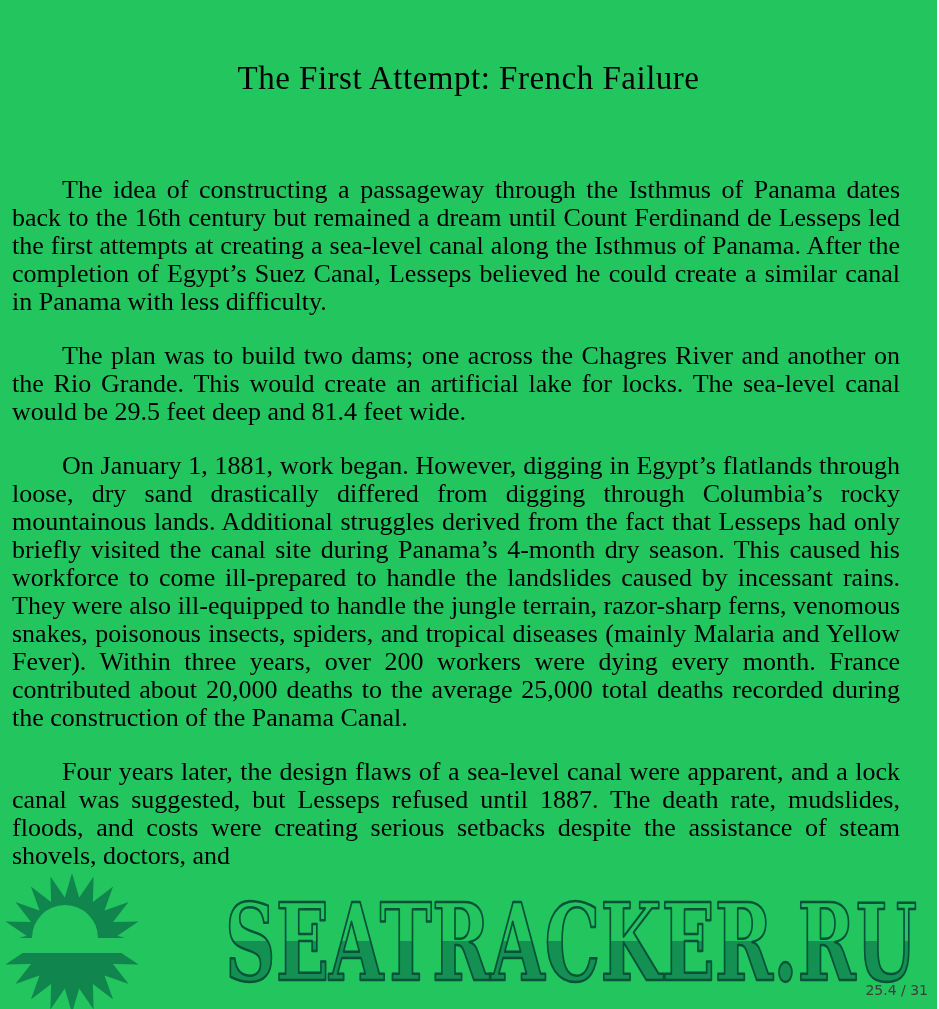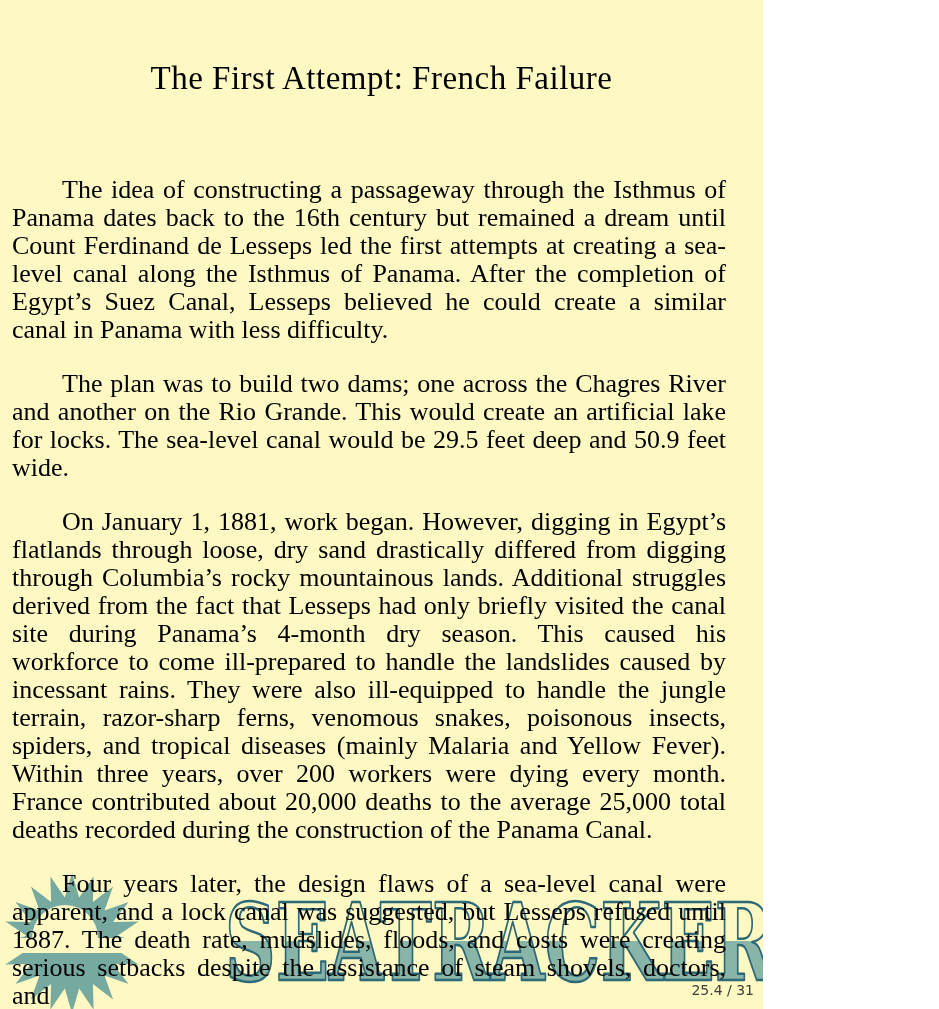--- a/index.html
+++ b/index.html
@@ -2,23 +2,23 @@
 <html><head>
 <meta charset="utf-8">
 <style>
   html, body {
     margin: 0;
     padding: 0;
     background: #ffffff;
   }
   .page {
     position: relative;
-    width: 763px;
+    width: 937px;
     height: 1009px;
-    background: #fef9c3;
+    background: #22c55e;
     overflow: hidden;
     font-family: "Liberation Serif", "DejaVu Serif", serif;
     color: #000000;
   }
   .page-title {
     margin: 0;
     padding-top: 58px;
     margin-bottom: 78px;
     font-size: 33px;
     font-weight: 400;
@@ -67,21 +67,21 @@
 </style>
 </head>
 <body>
 
 <div class="page">
 
   <h1 class="page-title">The First Attempt: French Failure</h1>
 
   <div class="body-text">
     <p>The idea of constructing a passageway through the Isthmus of Panama dates back to the 16th century but remained a dream until Count Ferdinand de Lesseps led the first attempts at creating a sea-level canal along the Isthmus of Panama. After the completion of Egypt’s Suez Canal, Lesseps believed he could create a similar canal in Panama with less difficulty.</p>
-    <p>The plan was to build two dams; one across the Chagres River and another on the Rio Grande. This would create an artificial lake for locks. The sea-level canal would be 29.5 feet deep and 50.9 feet wide.</p>
+    <p>The plan was to build two dams; one across the Chagres River and another on the Rio Grande. This would create an artificial lake for locks. The sea-level canal would be 29.5 feet deep and 81.4 feet wide.</p>
     <p>On January 1, 1881, work began. However, digging in Egypt’s flatlands through loose, dry sand drastically differed from digging through Columbia’s rocky mountainous lands. Additional struggles derived from the fact that Lesseps had only briefly visited the canal site during Panama’s 4-month dry season. This caused his workforce to come ill-prepared to handle the landslides caused by incessant rains. They were also ill-equipped to handle the jungle terrain, razor-sharp ferns, venomous snakes, poisonous insects, spiders, and tropical diseases (mainly Malaria and Yellow Fever). Within three years, over 200 workers were dying every month. France contributed about 20,000 deaths to the average 25,000 total deaths recorded during the construction of the Panama Canal.</p>
     <p>Four years later, the design flaws of a sea-level canal were apparent, and a lock canal was suggested, but Lesseps refused until 1887. The death rate, mudslides, floods, and costs were creating serious setbacks despite the assistance of steam shovels, doctors, and</p>
   </div>
 
   <div class="watermark-layer">
 
     <svg class="starburst-svg" width="146" height="146" viewBox="0 0 146 146">
       <polygon id="starburst-shape" points="72.0,2.0 79.2,26.6 93.6,5.4 92.9,31.0 113.1,15.4 104.5,39.5 128.6,30.9 113.0,51.1 138.6,50.4 117.4,64.8 142.0,72.0 117.4,79.2 138.6,93.6 113.0,92.9 128.6,113.1 104.5,104.5 113.1,128.6 92.9,113.0 93.6,138.6 79.2,117.4 72.0,142.0 64.8,117.4 50.4,138.6 51.1,113.0 30.9,128.6 39.5,104.5 15.4,113.1 31.0,92.9 5.4,93.6 26.6,79.2 2.0,72.0 26.6,64.8 5.4,50.4 31.0,51.1 15.4,30.9 39.5,39.5 30.9,15.4 51.1,31.0 50.4,5.4 64.8,26.6" fill="#76add2"></polygon>
 
       <rect x="0" y="67" width="146" height="15" fill="#ffffff"></rect>

